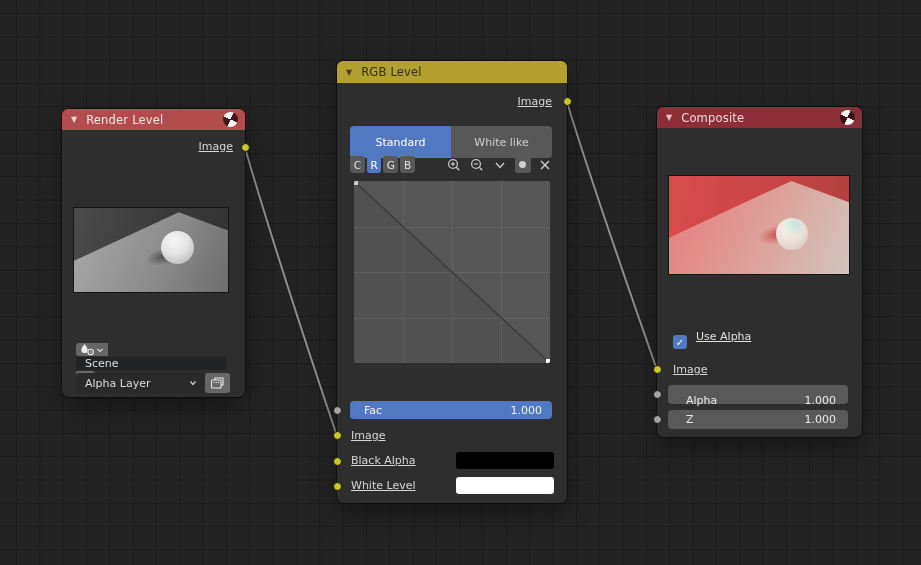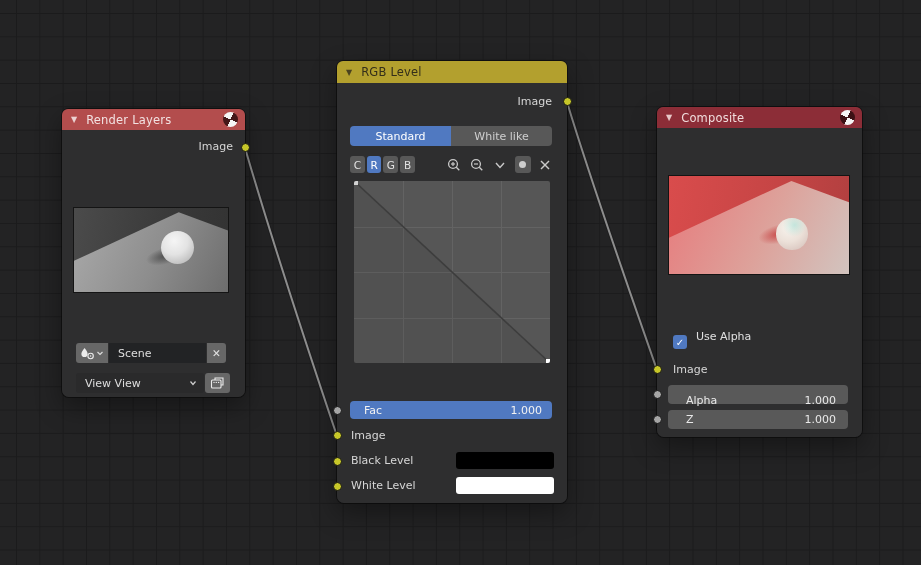--- a/index.html
+++ b/index.html
@@ -28,30 +28,30 @@
   .tri{font-size:8px;margin-left:9px;transform:translateY(-0.5px);}
   .node-title{margin-left:9px;letter-spacing:.2px;}
   .hspacer{flex:1;}
   .sphere-icon{
     width:15px;height:15px;border-radius:50%;margin-right:7px;
     background:conic-gradient(from 25deg,rgba(40,10,12,.8) 0 25%,#f5f5f5 0 50%,rgba(40,10,12,.8) 0 75%,#f5f5f5 0);
   }
   .socket{position:absolute;width:9px;height:9px;border-radius:50%;border:1px solid #141414;box-sizing:border-box;}
   .sock-left{left:-4.5px;}
   .sock-right{right:-4.5px;}
-  .row-label{position:absolute;font-size:11px;color:#d6d6d6;line-height:16px;}
+  .row-label{position:absolute;font-size:11px;color:#d6d6d6;line-height:16px;text-decoration:underline;}
   .preview{position:absolute;border:1px solid #141414;overflow:hidden;box-sizing:border-box;}
   .floor{position:absolute;inset:0;}
   .ball{position:absolute;border-radius:50%;}
   .shadow{position:absolute;border-radius:50%;}
   .segrow{position:absolute;display:flex;gap:1px;height:20px;}
   .seg{display:flex;align-items:center;justify-content:center;box-sizing:border-box;}
   .btn-gray{background:#676767;color:#ececec;}
   .field-dark{background:#222325;color:#dedede;}
-  .tabs{position:absolute;display:flex;height:20px;border-radius:4px;overflow:hidden;}
+  .tabs{position:absolute;display:flex;height:32px;border-radius:4px;overflow:hidden;}
   .tab{flex:1;display:flex;align-items:center;justify-content:center;font-size:11px;color:#cfcfcf;background:#585858;}
   .tab.active{background:#5079c1;color:#fff;}
   .chanrow{position:absolute;display:flex;align-items:center;height:17px;}
   .chanbtn{width:15px;height:17px;border-radius:3px;background:#585858;color:#e2e2e2;font-size:10.5px;
     display:flex;align-items:center;justify-content:center;margin-right:2px;}
   .chanbtn.active{background:#5079c1;color:#fff;}
   .toolicon{width:14px;height:14px;display:flex;align-items:center;justify-content:center;}
   .curve{position:absolute;background:#565656;border-radius:2px;overflow:hidden;}
   .cgrid-v{position:absolute;top:0;bottom:0;width:1px;background:#636363;}
   .cgrid-h{position:absolute;left:0;right:0;height:1px;background:#636363;}
@@ -75,59 +75,59 @@
 <svg id="wires">
   <path d="M245,148 C272,240 308,350 337,436" fill="none" stroke="#1d1d1e" stroke-width="4" stroke-linecap="round" opacity="0.8"></path>
   <path d="M245,148 C272,240 308,350 337,436" fill="none" stroke="#8d8d8d" stroke-width="2" stroke-linecap="round"></path>
   <path d="M567,102 C592,185 631,295 657,370" fill="none" stroke="#1d1d1e" stroke-width="4" stroke-linecap="round" opacity="0.8"></path>
   <path d="M567,102 C592,185 631,295 657,370" fill="none" stroke="#8d8d8d" stroke-width="2" stroke-linecap="round"></path>
 </svg>
 
 <div class="node" style="left:62px;top:109px;width:183px;height:288px;">
   <div class="node-header" style="background:#b34d4d;color:#f2e2e2;">
     <span class="tri" style="color:#ecd2d2;">▼</span>
-    <span class="node-title">Render Layers</span>
+    <span class="node-title">Render Level</span>
     <span class="hspacer"></span>
     <span class="sphere-icon"></span>
   </div>
 
   <span class="row-label" style="top:30px;right:12px;">Image</span>
   <span class="socket sock-right" style="top: 34px; background: rgb(199, 199, 41);"></span>
 
   <div class="preview" style="left:11px;top:98px;width:156px;height:86px;background:linear-gradient(100deg,#4b4b4b,#3a3a3a 55%,#323232);">
     <div class="floor" style="clip-path:polygon(68% 5%,160% 68%,160% 220%,-60% 220%,-60% 114%);
                 background:linear-gradient(115deg,#a3a3a3 15%,#8d8d8d 55%,#6d6d6d 100%);"></div>
     <div class="shadow" style="left:42%;top:44%;width:34%;height:26%;transform:rotate(-14deg);
                 background:radial-gradient(closest-side,rgba(68,68,68,.85),rgba(68,68,68,0) 75%);"></div>
     <div class="ball" style="left:56.5%;top:27%;width:21.5%;aspect-ratio:1;
                 background:radial-gradient(circle at 40% 30%,#f5f5f5,#e3e3e3 45%,#bfbfbf 80%,#a9a9a9 100%);"></div>
   </div>
 
-  <div class="segrow" style="left:14px;top:234px;right:19px;">
+  <div class="segrow" style="left:14px;top:234px;right:19px;flex-direction:column;">
     <div class="seg btn-gray" style="width:32px;border-radius:3px 0 0 3px;">
       <svg width="15" height="13" viewBox="0 0 15 13">
         <path d="M4.6 1 C6.9 3.8 7.6 5.3 7.6 6.9 A3.1 3.1 0 1 1 1.4 6.9 C1.4 5.3 2.2 3.8 4.6 1 Z" fill="#ececec"></path>
         <circle cx="10.6" cy="9" r="2.7" fill="none" stroke="#ececec" stroke-width="1.1"></circle>
         <circle cx="10.6" cy="9" r="0.8" fill="#ececec"></circle>
       </svg>
       <svg class="chev" viewBox="0 0 8 8" style="margin-left:1px;">
         <polyline points="1.5,3 4,5.5 6.5,3" fill="none" stroke="#dcdcdc" stroke-width="1.2"></polyline>
       </svg>
     </div>
     <div class="seg field-dark" style="flex:1;justify-content:flex-start;padding-left:9px;font-size:11px;">
       <span>Scene</span>
     </div>
     <div class="seg btn-gray" style="width:19px;border-radius:0 3px 3px 0;">
       <span class="xglyph">✕</span>
     </div>
   </div>
 
   <div class="segrow" style="left:14px;top:264px;right:15px;">
     <div class="seg field-dark" style="flex:1;justify-content:flex-start;padding:0 7px 0 9px;font-size:11px;background:#2a2a2b;border-radius:3px;">
-      <span>View View</span>
+      <span>Alpha Layer</span>
       <span class="hspacer"></span>
       <svg class="chev" viewBox="0 0 8 8">
         <polyline points="1.5,2.5 4,5.5 6.5,2.5" fill="none" stroke="#cfcfcf" stroke-width="1.2"></polyline>
       </svg>
     </div>
     <div class="seg btn-gray" style="width:25px;border-radius:3px;">
       <svg width="15" height="14" viewBox="0 0 15 14">
         <path d="M5 4 V2 h8 v7 h-2" fill="none" stroke="#ececec" stroke-width="1.1"></path>
         <rect x="1.5" y="4" width="9.5" height="8" rx="1" fill="none" stroke="#ececec" stroke-width="1.1"></rect>
         <circle cx="4" cy="6.4" r="0.7" fill="#ececec"></circle>
@@ -216,21 +216,21 @@
     <span class="handle" style="right:-1px;bottom:-1px;background:#ffffff;"></span>
   </div>
 
 
   <div class="slider slider-blue" style="left:13px;top:340px;right:15px;padding:0 10px 0 14px;">
     <span>Fac</span>
     <span>1.000</span>
   </div>
 
   <span class="row-label" style="left:14px;top:367px;">Image</span>
-  <span class="row-label" style="left:14px;top:392px;">Black Level</span>
+  <span class="row-label" style="left:14px;top:392px;">Black Alpha</span>
   <div class="swatch" style="left: 119px; top: 391px; width: 98px; background: rgb(0, 0, 0);"></div>
   <span class="row-label" style="left:14px;top:417px;">White Level</span>
   <div class="swatch" style="left: 119px; top: 416px; width: 98px; background: rgb(255, 255, 255);"></div>
 
   <span class="socket sock-left" style="top: 345px; background: rgb(165, 165, 165);"></span>
   <span class="socket sock-left" style="top: 370px; background: rgb(199, 199, 41);"></span>
   <span class="socket sock-left" style="top: 396px; background: rgb(199, 199, 41);"></span>
   <span class="socket sock-left" style="top: 421px; background: rgb(199, 199, 41);"></span>
 </div>
 

